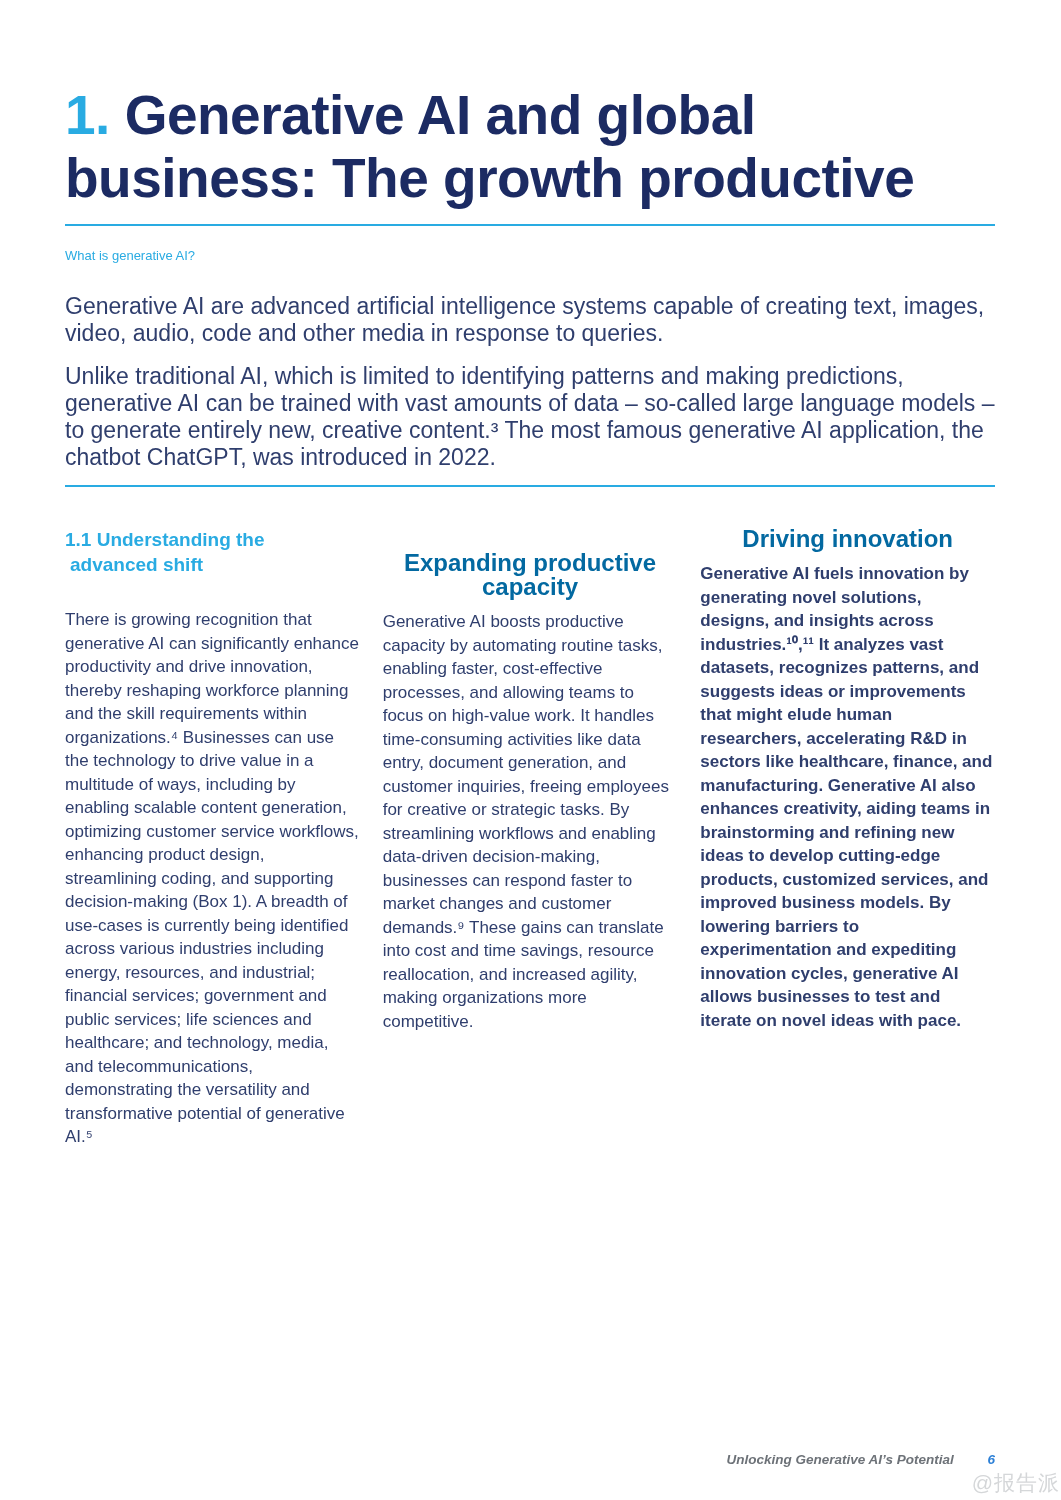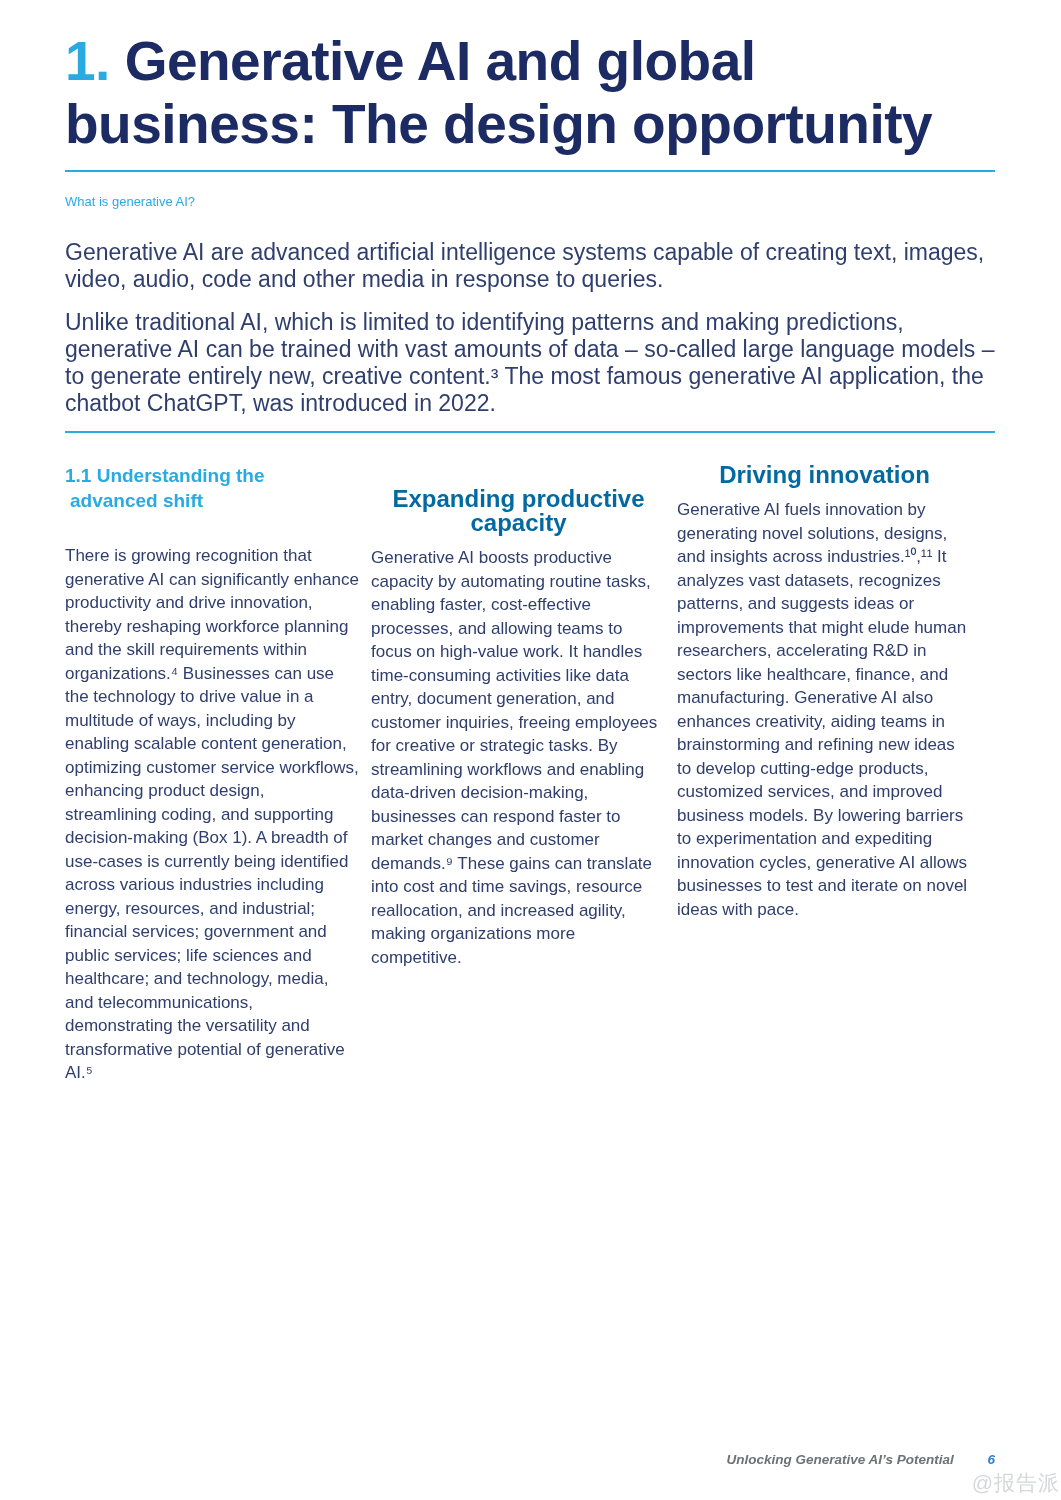--- a/index.html
+++ b/index.html
@@ -12,21 +12,21 @@
     overflow: hidden;
     font-family: "Liberation Sans", sans-serif;
   }
   .content {
     position: absolute;
     left: 65px;
     top: 0;
     width: 930px;
   }
   .title {
-    margin-top: 30px;
+    margin-top: 84px;
     font-size: 55px;
     line-height: 63px;
     font-weight: bold;
     letter-spacing: -0.5px;
     color: #1C2B63;
   }
   .title .num { color: #29ABE2; }
   .intro {
     margin-top: 186px;
     font-size: 18px;
@@ -47,23 +47,23 @@
     color: #29ABE2;
   }
   .para {
     font-size: 23px;
     line-height: 27px;
     color: #2F3E6D;
   }
   .para.first { margin-top: 25px; }
   .para.second { margin-top: 16px; }
   .columns {
-    margin-top: 30px;
+    margin-top: 40px;
     display: flex;
-    gap: 11px;
+    gap: 23px;
   }
   .col {
     width: 295px;
     font-size: 17px;
     line-height: 23.5px;
     color: #2F3E6D;
   }
   .col-heading {
     color: #29ABE2;
     font-weight: bold;
@@ -74,21 +74,21 @@
   .col1-body { margin-top: 31px; }
   .subhead {
     margin-top: 24px;
     font-size: 24px;
     line-height: 24px;
     font-weight: bold;
     color: #0369a1;
     text-align: center;
   }
   .after-subhead { margin-top: 11px; }
-  .col3-body { margin-top: 11px; }
+  .col3-body { margin-top: 11px; font-weight: bold; }
   .footer {
     position: absolute;
     right: 66px;
     bottom: 33px;
     font-size: 13.5px;
     font-weight: bold;
     color: #6D7278;
     white-space: nowrap;
     font-style: italic;
   }
@@ -106,21 +106,21 @@
   }
 </style>
 </head>
 <body>
 
 <div class="page">
   <div class="content">
 
     <h1 class="title"><span class="num">1.</span>
       <span>Generative AI and global</span><br>
-      <span>business: The design opportunity</span>
+      <span>business: The growth productive</span>
     </h1>
 
 
     <hr class="rule">
 
     <div class="section-label">What is generative AI?</div>
 
     <p class="para first">Generative AI are advanced artificial intelligence systems capable of creating text, images, video, audio, code and other media in response to queries.</p>
     <p class="para second">Unlike traditional AI, which is limited to identifying patterns and making predictions, generative AI can be trained with vast amounts of data – so-called large language models – to generate entirely new, creative content.³  The most famous generative AI application, the chatbot ChatGPT, was introduced in 2022.</p>
 

